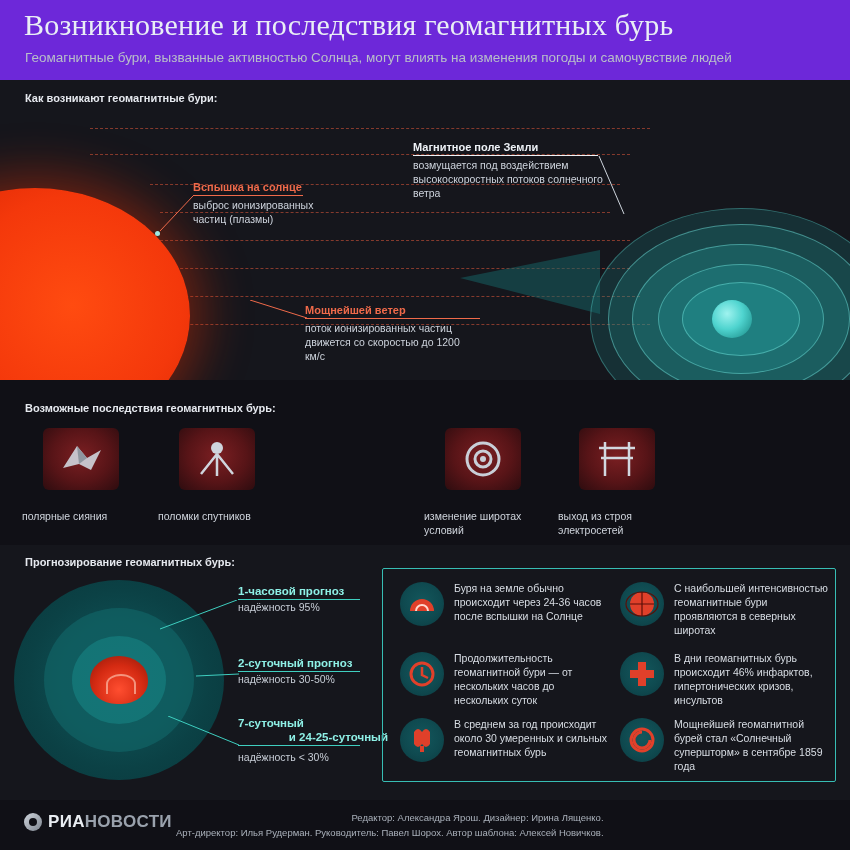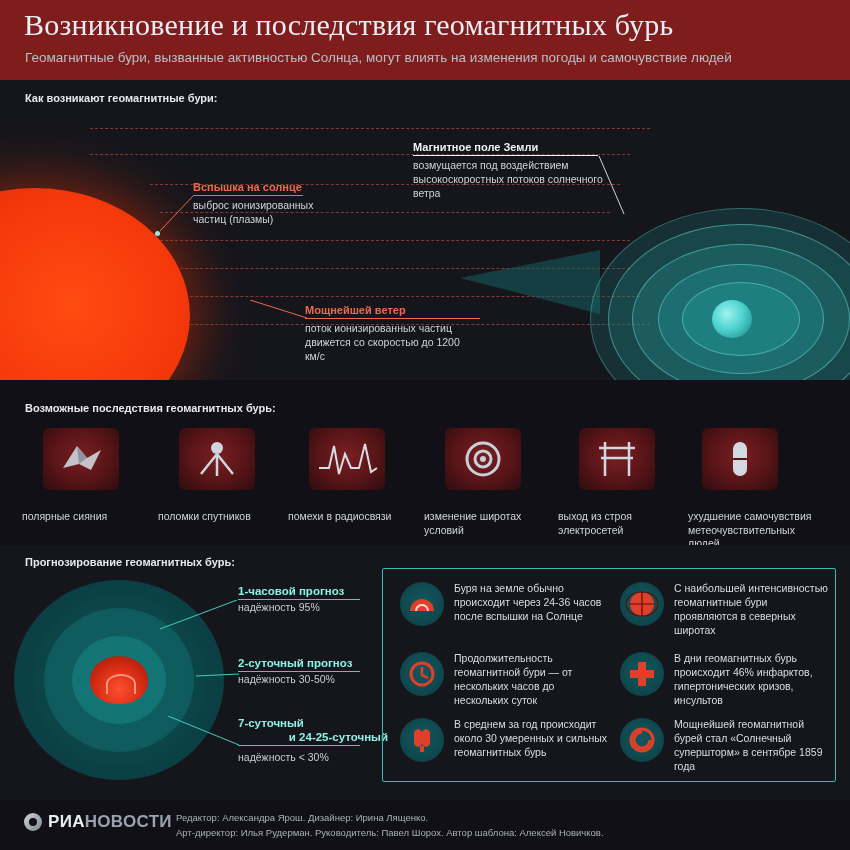--- a/index.html
+++ b/index.html
@@ -7,21 +7,21 @@
     width:850px;height:850px;
     background:#0c0c12;
     font-family:"Liberation Sans", sans-serif;
     color:#dfe3ea;
     overflow:hidden;
     position:relative;
   }
   .page{position:relative;width:850px;height:850px;overflow:hidden;}
 
   
-  .header{position:absolute;left:0;top:0;width:850px;height:80px;background:#7f1d1d;}
+  .header{position:absolute;left:0;top:0;width:850px;height:80px;background:#6d28d9;}
   .title{
     position:absolute;left:24px;top:8px;width:810px;
     font-family:"Liberation Serif", serif;
     font-size:30px;color:#e9eef5;letter-spacing:.2px;white-space:nowrap;
   }
   .subtitle{
     position:absolute;left:25px;top:50px;width:812px;
     font-size:13.5px;color:#b9bfc9;white-space:nowrap;
   }
 
@@ -104,21 +104,21 @@
 
   
   .footer{position:absolute;left:0;top:800px;width:850px;height:50px;background:#101016;}
   .logo{position:absolute;left:24px;top:812px;display:flex;align-items:center;gap:6px;}
   .logo .dot{width:18px;height:18px;border-radius:50%;background:linear-gradient(135deg,#cfd5dd,#7e858f);position:relative;}
   .logo .dot::after{content:"";position:absolute;left:5px;top:5px;width:8px;height:8px;border-radius:50%;background:#101016;}
   .logo .txt{font-size:17px;font-weight:bold;letter-spacing:.3px;}
   .logo .txt .ria{color:#e9edf2;}
   .logo .txt .nov{color:#9aa2ad;}
   .credits{position:absolute;left:176px;top:811px;font-size:9.5px;line-height:1.55;color:#aab1bb;}
-  .credits div{white-space:nowrap;}
+  .credits div{white-space:nowrap;text-align:right;}
 </style>
 </head>
 <body>
 
 <div class="page">
 
   <div class="header">
     <div class="title">Возникновение и последствия геомагнитных бурь</div>
     <div class="subtitle">Геомагнитные бури, вызванные активностью Солнца, могут влиять на изменения погоды и самочувствие людей</div>
   </div>
@@ -201,28 +201,20 @@
   <div class="cons" style="left:158px;">
     <div class="bubble">
       <svg width="76" height="62" viewBox="0 0 76 62">
           <circle cx="38" cy="20" r="6" fill="#cfd5dd"></circle>
           <path d="M38 26 L22 46 M38 26 L54 46 M38 26 L38 48" stroke="#cfd5dd" stroke-width="2.5" fill="none"></path>
         </svg>
     </div>
     <div class="cap">поломки спутников</div>
   </div>
 
-  <div class="cons" style="left:288px;">
-    <div class="bubble">
-      <svg width="76" height="62" viewBox="0 0 76 62">
-          <polyline points="10,40 20,40 25,18 30,46 36,26 42,40 50,40 56,16 62,44 68,40" fill="none" stroke="#d9dee5" stroke-width="2"></polyline>
-        </svg>
-    </div>
-    <div class="cap">помехи в радиосвязи</div>
-  </div>
 
   <div class="cons" style="left:424px;">
     <div class="bubble">
       <svg width="76" height="62" viewBox="0 0 76 62">
           <circle cx="38" cy="31" r="16" fill="none" stroke="#c9cfd8" stroke-width="3"></circle>
           <circle cx="38" cy="31" r="8" fill="none" stroke="#c9cfd8" stroke-width="3"></circle>
           <circle cx="38" cy="31" r="3" fill="#c9cfd8"></circle>
         </svg>
     </div>
     <div class="cap">изменение широтах условий</div>
@@ -230,29 +222,20 @@
 
   <div class="cons" style="left:558px;">
     <div class="bubble">
       <svg width="76" height="62" viewBox="0 0 76 62">
           <path d="M26 14 L26 48 M50 14 L50 48 M20 20 L56 20 M22 30 L54 30" stroke="#d2d8e0" stroke-width="2.5" fill="none"></path>
         </svg>
     </div>
     <div class="cap">выход из строя электросетей</div>
   </div>
 
-  <div class="cons" style="left:688px;width:140px;">
-    <div class="bubble" style="margin:0 0 0 14px;">
-      <svg width="76" height="62" viewBox="0 0 76 62">
-          <rect x="31" y="14" width="14" height="34" rx="7" fill="#d3d9e1"></rect>
-          <line x1="31" y1="31" x2="45" y2="31" stroke="#571417" stroke-width="2"></line>
-        </svg>
-    </div>
-    <div class="cap">ухудшение самочувствия метеочувствительных людей</div>
-  </div>
 
   <div class="sec3"></div>
   <div class="sec3-label">Прогнозирование геомагнитных бурь:</div>
 
   <div class="globe">
     <div class="g2"></div>
     <div class="g3"></div>
     <div class="core"></div>
   </div>
 

